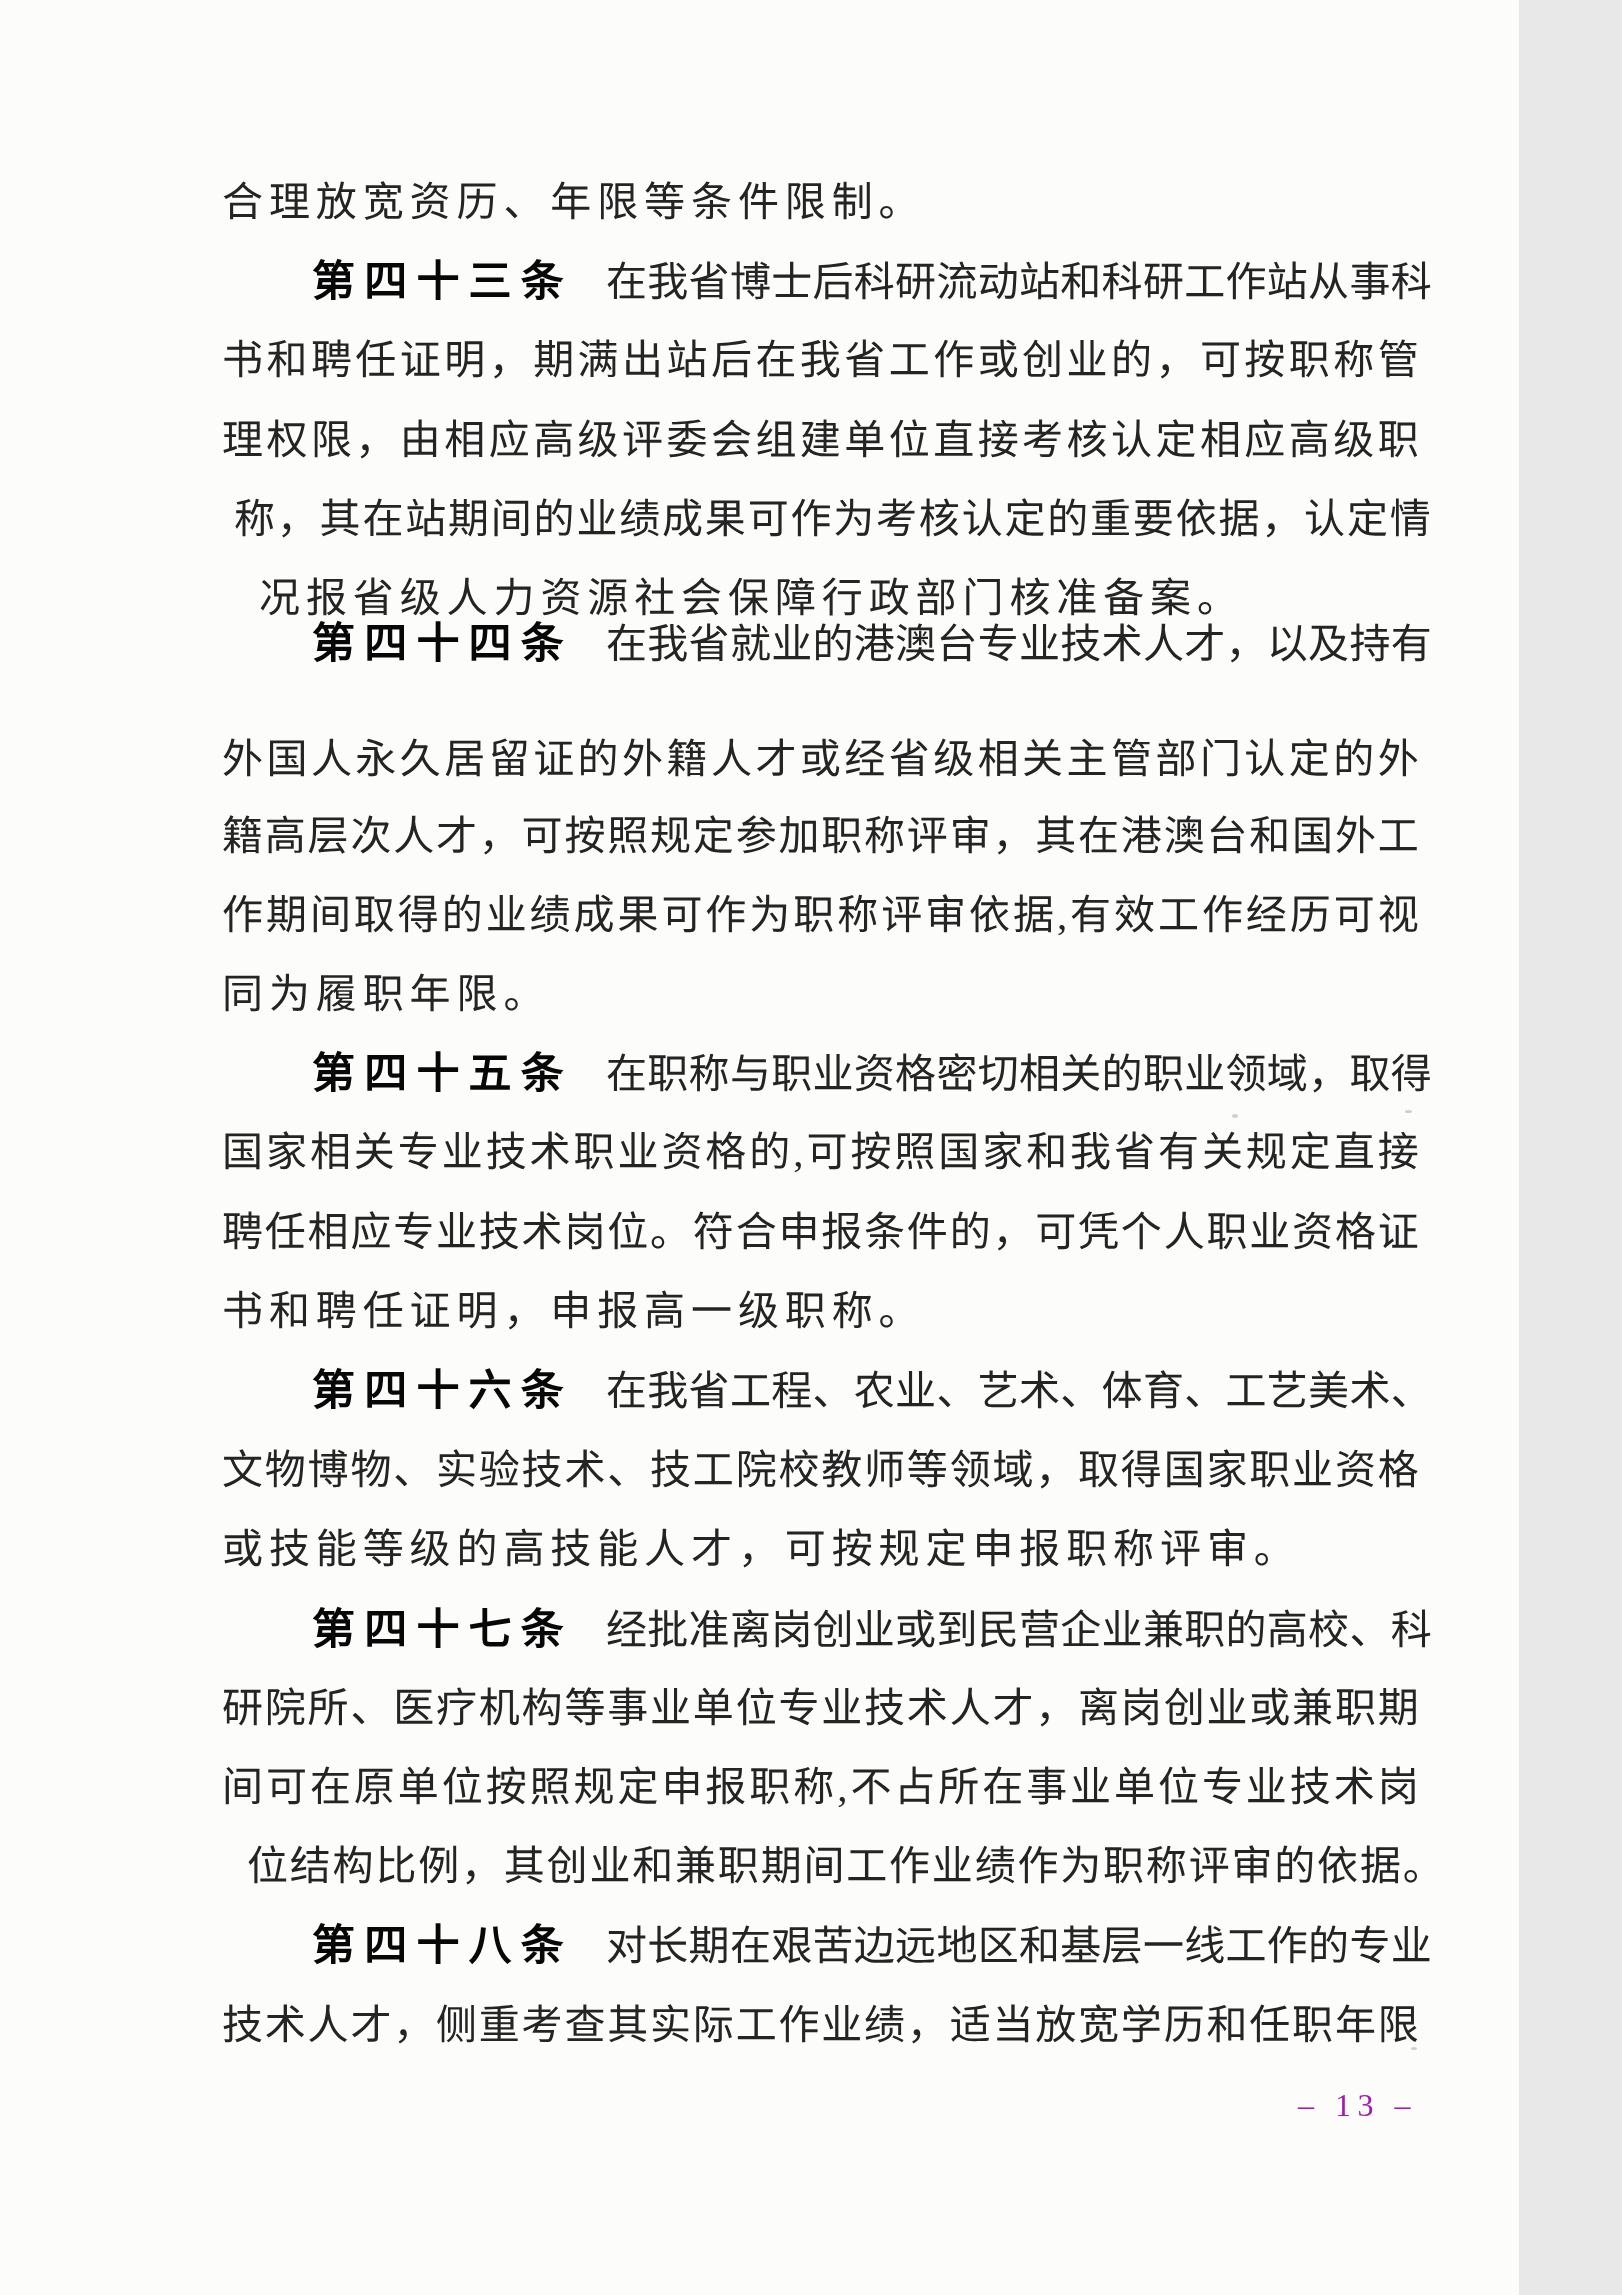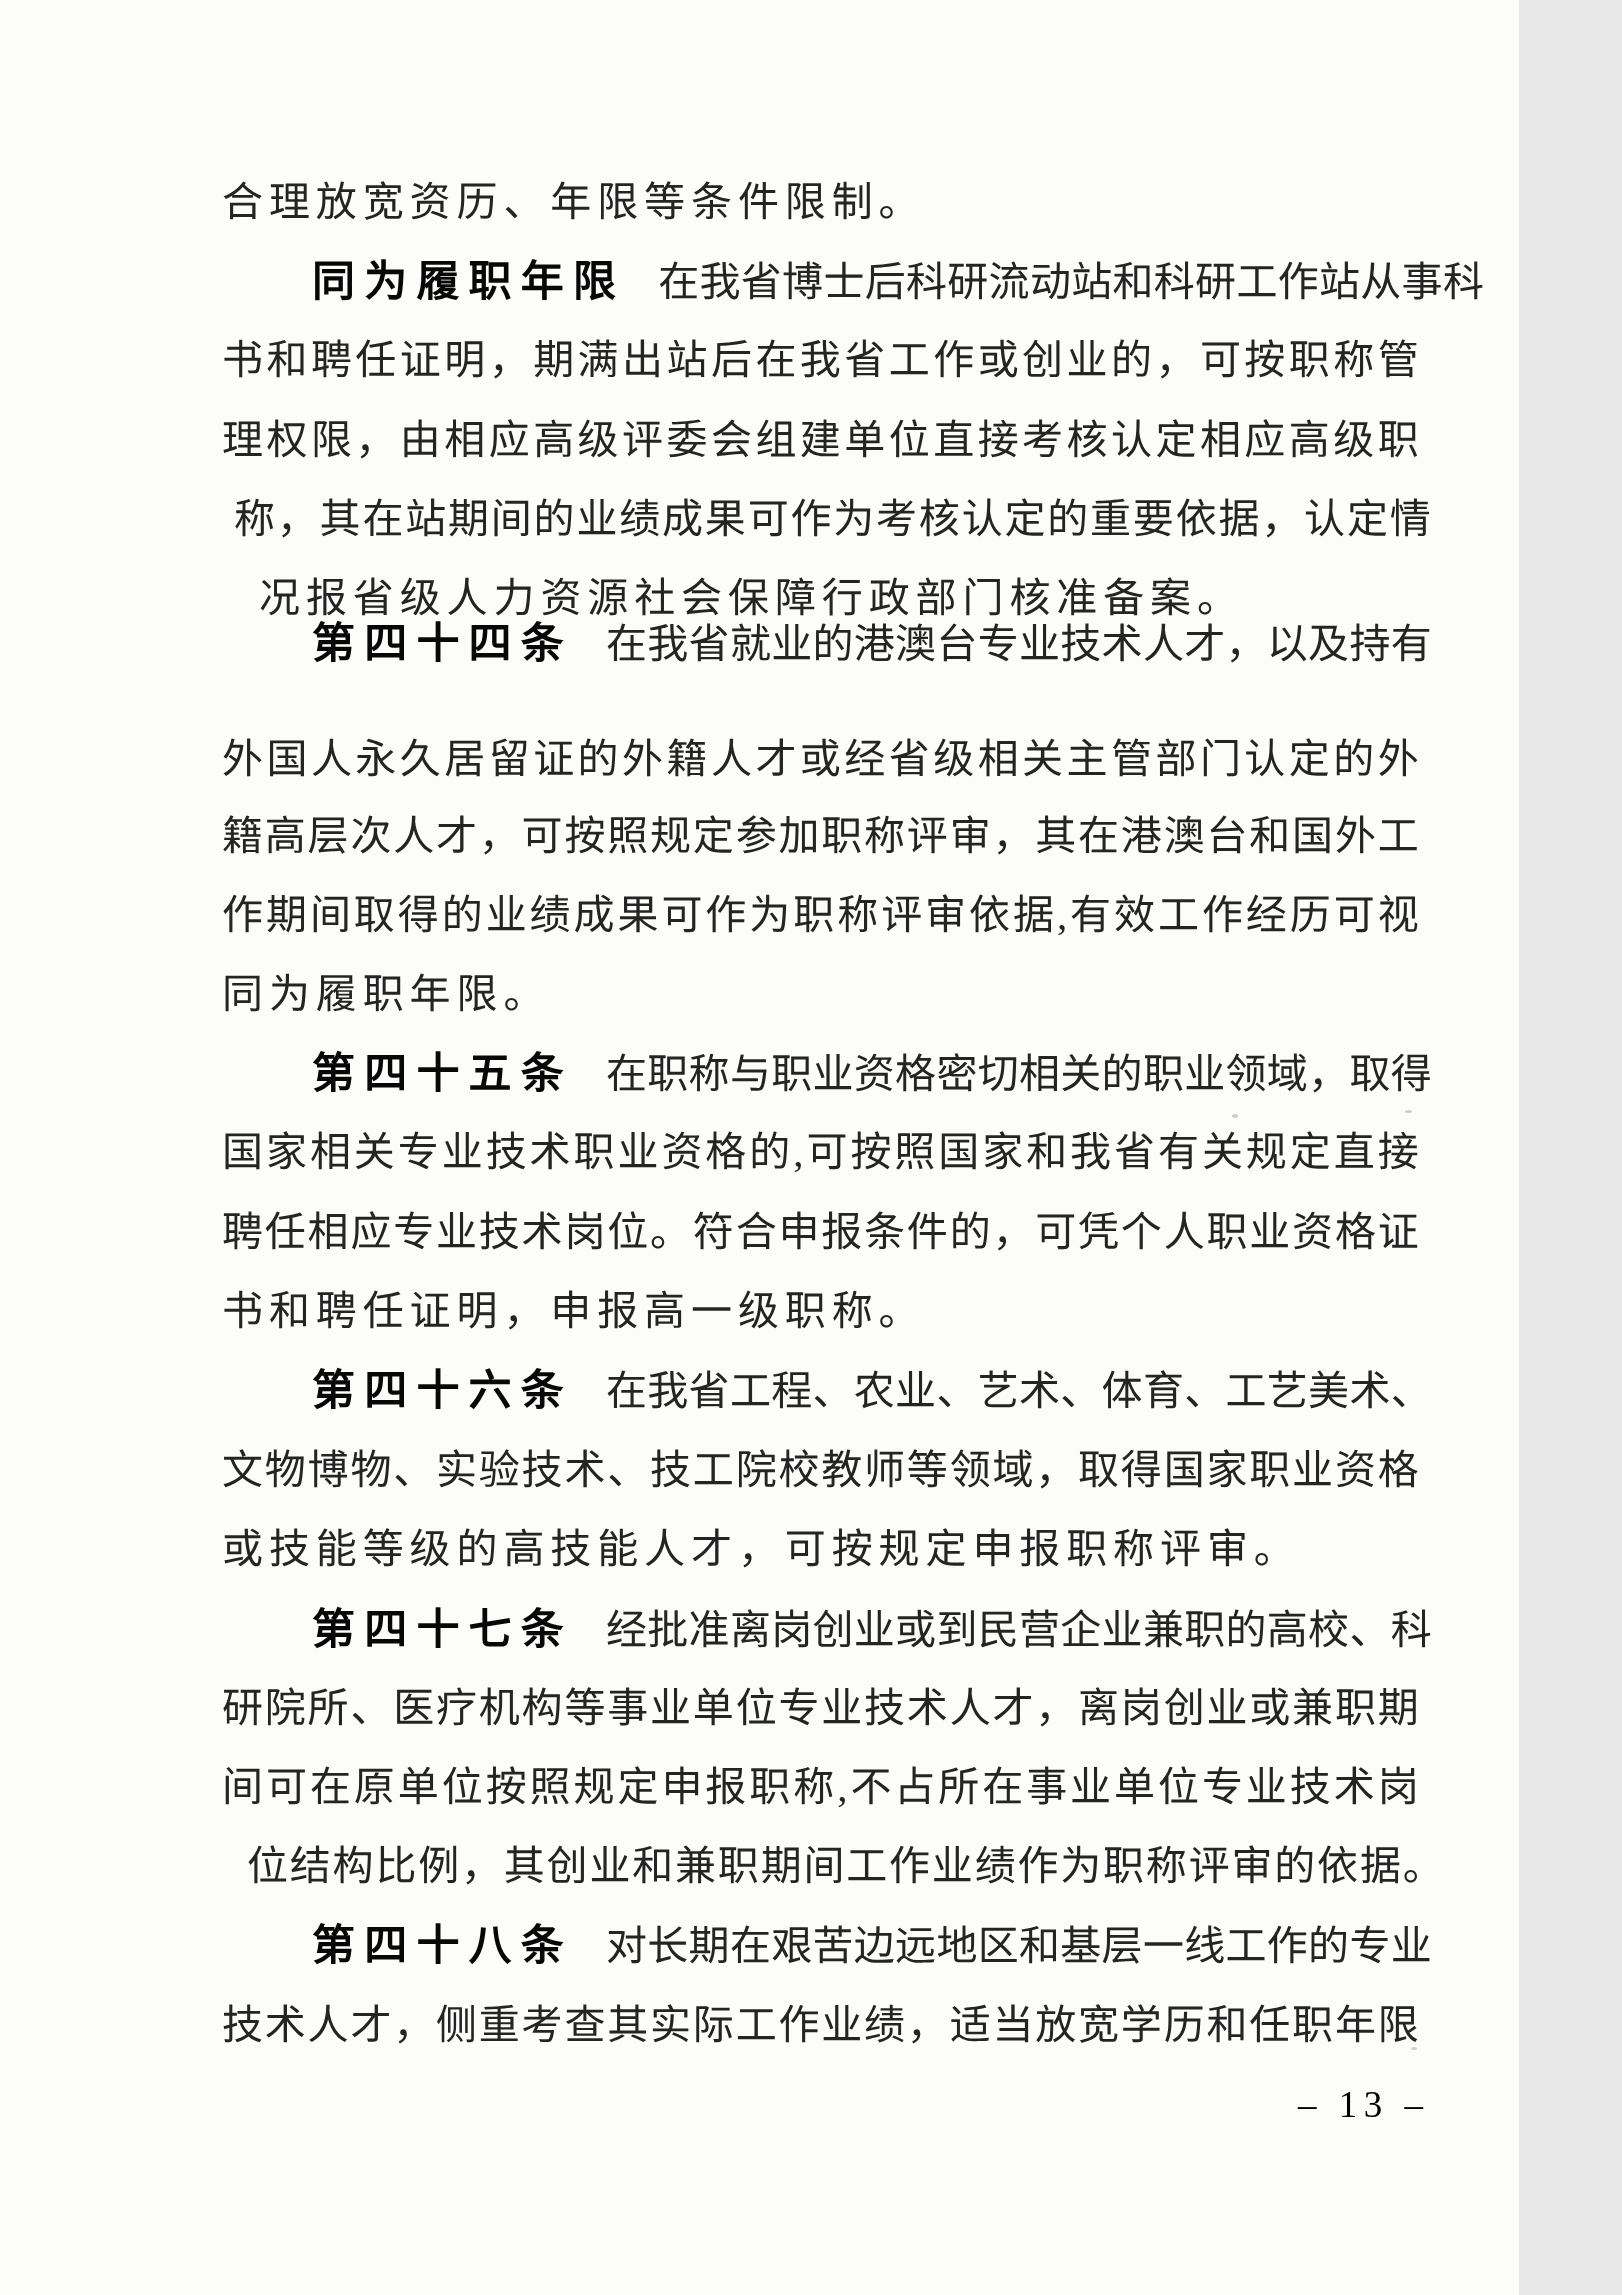--- a/index.html
+++ b/index.html
@@ -51,43 +51,43 @@
     width:33px;
     height:0.7px;
   }
   .rest{
     letter-spacing:0.3px;
   }
   .page-number{
     position:absolute;
     left:1298px;
     top:2088px;
-    font-size:37px;
+    font-size:32px;
     line-height:34px;
     letter-spacing:6.5px;
-    color:#000000;
+    color:#a21caf;
   }
   
   .speck{
     position:absolute;
     background:#9a9a9a;
     opacity:.45;
     border-radius:50%;
   }
   .speck.s1{left:1232px;top:1114px;width:5.9px;height:3.9px;}
   .speck.s2{left:1405px;top:1110px;width:7.2px;height:3.3px;}
   .speck.s3{left:1411px;top:2047px;width:5.9px;height:3.3px;}
 </style>
 </head>
 <body>
 
 <div class="page">
   <div id="doc-body">
       <div class="doc-line end" style="top: 179px;">合理放宽资历、年限等条件限制。</div>
-      <div class="doc-line first" style="top: 258px;"><span class="term">同为履职年限</span><span class="term-gap"></span><span class="rest">在我省博士后科研流动站和科研工作站从事科</span></div>
+      <div class="doc-line first" style="top: 258px;"><span class="term">第四十三条</span><span class="term-gap"></span><span class="rest">在我省博士后科研流动站和科研工作站从事科</span></div>
       <div class="doc-line body" style="top: 337px;">书和聘任证明，期满出站后在我省工作或创业的，可按职称管</div>
       <div class="doc-line body" style="top: 417px;">理权限，由相应高级评委会组建单位直接考核认定相应高级职</div>
       <div class="doc-line body" style="top: 496px; margin-left: 12px;">称，其在站期间的业绩成果可作为考核认定的重要依据，认定情</div>
       <div class="doc-line end" style="top: 575px; margin-left: 37px;">况报省级人力资源社会保障行政部门核准备案。</div>
       <div class="doc-line first" style="top: 620px; text-align: center;"><span class="term">第四十四条</span><span class="term-gap"></span><span class="rest">在我省就业的港澳台专业技术人才，以及持有</span></div>
       <div class="doc-line body" style="top: 736px;">外国人永久居留证的外籍人才或经省级相关主管部门认定的外</div>
       <div class="doc-line body" style="top: 813px;">籍高层次人才，可按照规定参加职称评审，其在港澳台和国外工</div>
       <div class="doc-line body" style="top: 892px;">作期间取得的业绩成果可作为职称评审依据,有效工作经历可视</div>
       <div class="doc-line end" style="top: 971px;">同为履职年限。</div>
       <div class="doc-line first" style="top: 1050px;"><span class="term">第四十五条</span><span class="term-gap"></span><span class="rest">在职称与职业资格密切相关的职业领域，取得</span></div>

